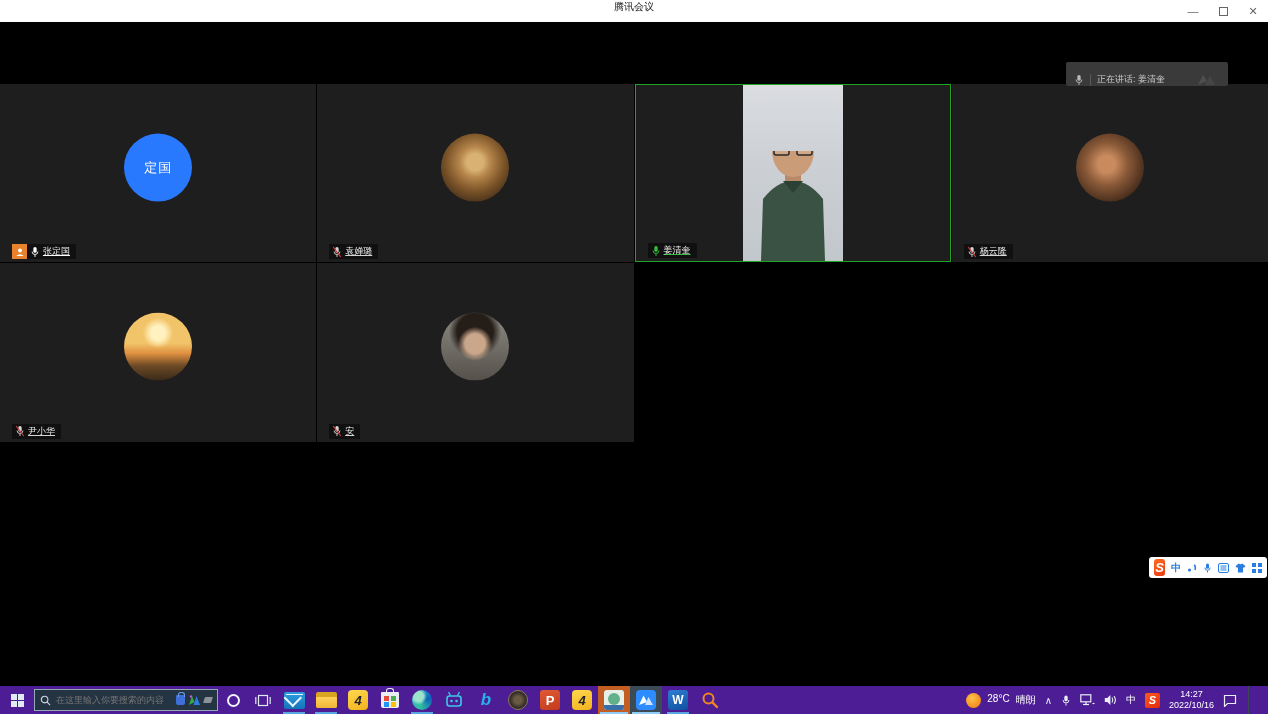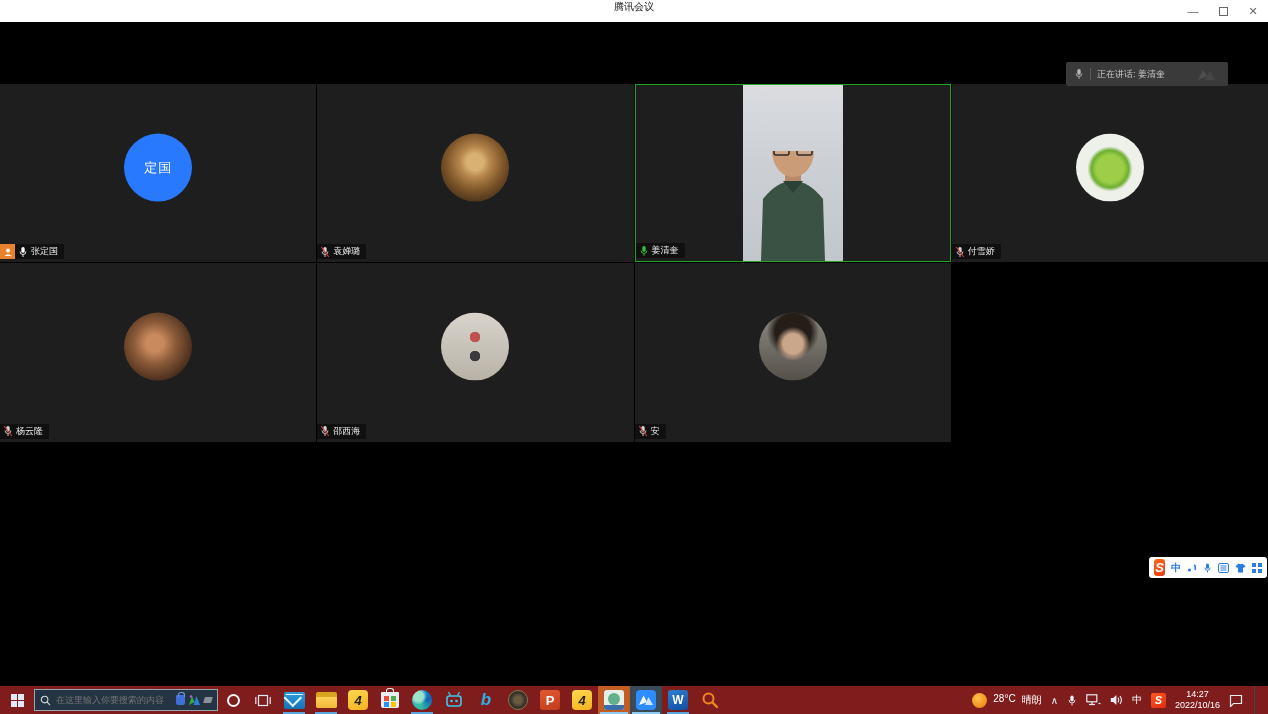--- a/index.html
+++ b/index.html
@@ -15,21 +15,21 @@
   .win-btn { width:30px; height:22px; display:flex; align-items:center; justify-content:center;
     color:#666; font-size:11px; cursor:default; }
   .restore-glyph { position:relative; width:9px; height:9px; }
   .restore-glyph::before { content:""; position:absolute; right:0; top:0; width:7px; height:7px; border:1px solid #666; }
   .restore-glyph::after { content:""; position:absolute; left:0; bottom:0; width:7px; height:7px; border:1px solid #666; background:#fff; }
 
   
   .stage { position:absolute; top:22px; left:0; right:0; bottom:28px; background:#000; }
 
   .speaking-banner { position:absolute; top:40px; right:40px; width:162px; height:24px;
-    background:#3a3a3a; border-radius:2px; display:flex; align-items:center; gap:6px;
+    background:#3a3a3a; border-radius:2px; display:flex; align-items:flex-end; gap:6px;
     padding:0 8px; z-index:30; }
   .speaking-banner .divider { width:1px; height:12px; background:#5a5a5a; }
   .speaking-banner .txt { font-size:9px; color:#c9c9c9; white-space:nowrap; flex:1; }
   .banner-logo { opacity:.75; }
 
   .grid { position:absolute; top:62px; left:0; right:0; height:537px;
     display:grid; grid-template-columns:repeat(4,1fr); grid-template-rows:repeat(3,1fr);
     gap:1px; background:#000; }
   .tile { position:relative; background:#1e1e1e; overflow:visible; }
   .tile.active { border:1px solid #1fa51f; }
@@ -55,21 +55,21 @@
     radial-gradient(circle at 50% 36%, #c05050 0 9%, rgba(0,0,0,0) 10%),
     linear-gradient(180deg,#d8d4cc,#b8b2a6); }
   .av-portrait { background:radial-gradient(circle at 50% 46%, #caa68a 0 20%, rgba(0,0,0,0) 34%),
     radial-gradient(circle at 50% 28%, #241d18 0 30%, rgba(0,0,0,0) 44%),
     linear-gradient(180deg,#8d8a84,#55504a); }
 
   .video-box { position:absolute; left:50%; top:0; bottom:0; transform:translateX(-50%);
     width:100px; background:linear-gradient(180deg,#dadce0 0%, #ccd0d5 45%, #c2c7cc 100%); }
   .video-box svg { position:absolute; bottom:0; left:0; }
 
-  .name-row { position:absolute; left:0; bottom:3px; display:flex; align-items:stretch; z-index:5; }
+  .name-row { position:absolute; left:12px; bottom:3px; display:flex; align-items:stretch; z-index:5;text-decoration:underline; }
   .host-badge { width:15px; height:15px; background:#e8822c; display:flex; align-items:center; justify-content:center; }
   .name-pill { background:rgba(15,15,15,.88); display:flex; align-items:center; gap:3px; padding:0 6px 0 3px; height:15px; }
   .name-pill .pname { font-size:9px; color:#ededed; white-space:nowrap; }
   .mic { width:10px; height:12px; }
   .mic .body { fill:currentColor; }
   .mic .arc,.mic .stem { stroke:currentColor; fill:none; }
   .mic .slash { display:none; }
   .muted  { color:#d6d6d6; } .muted .mic .slash { display:block; }
   .on     { color:#ffffff; }
   .speaking { color:#35c03c; }
@@ -77,21 +77,21 @@
   
   .sogou-bar { position:absolute; left:1149px; top:557px; width:118px; height:21px; z-index:40;
     background:#fff; border-radius:3px; box-shadow:0 1px 3px rgba(0,0,0,.5);
     display:flex; align-items:center; gap:6px; padding:0 5px; }
   .sogou-logo { width:17px; height:17px; background:linear-gradient(145deg,#ff6a1e,#e83a12); border-radius:3px;
     color:#fff; font-weight:bold; font-style:italic; font-size:13px; display:flex; align-items:center; justify-content:center; }
   .sg-ic { color:#2a7de1; font-size:10px; font-weight:bold; display:flex; align-items:center; }
   .sg-ic svg { display:block; }
 
   
-  .taskbar { position:absolute; left:0; right:0; bottom:0; height:28px; background:#7f1d1d;
+  .taskbar { position:absolute; left:0; right:0; bottom:0; height:28px; background:#4c1d95;
     display:flex; align-items:center; z-index:50; }
   .tb-left { display:flex; align-items:center; height:100%; }
   .start-btn { width:34px; height:100%; display:flex; align-items:center; justify-content:center; }
   .win-flag { display:grid; grid-template-columns:6px 6px; grid-template-rows:6px 6px; gap:1px; }
   .win-flag span { background:#dfeaf4; }
   .search-box { width:184px; height:22px; background:#243442; border:1px solid #93a7b5;
     display:flex; align-items:center; gap:5px; padding:0 5px; }
   .search-box input { flex:1; background:transparent; border:none; outline:none;
     color:#c8d2da; font-size:9px; font-family:inherit; min-width:0; }
   .sb-icons { display:flex; align-items:center; gap:3px; }
@@ -131,21 +131,21 @@
   .ic-ppt { width:20px; height:20px; background:linear-gradient(160deg,#e25a33,#c13a1b); border-radius:3px;
     color:#fff; font-weight:bold; font-size:13px; display:flex; align-items:center; justify-content:center; }
   .ic-meet-active { width:20px; height:20px; background:#e7efe9; border-radius:3px; position:relative; overflow:hidden; }
   .ic-meet-active::before { content:""; position:absolute; left:4px; top:3px; width:12px; height:12px;
     border-radius:50%; background:#63b08c; }
   .ic-meet-active::after { content:""; position:absolute; left:0; right:0; bottom:0; height:5px; background:#3a6ea8; }
   .ic-meet-logo { width:20px; height:20px; background:#2d8cff; border-radius:4px; display:flex; align-items:center; justify-content:center; }
   .ic-word { width:20px; height:20px; background:linear-gradient(160deg,#2d7dd2,#1150a0); border-radius:3px;
     color:#fff; font-weight:bold; font-size:12px; display:flex; align-items:center; justify-content:center; }
 
-  .tb-right { margin-left:auto; display:flex; align-items:center; gap:9px; padding-right:10px; height:100%; }
+  .tb-right { margin-left:auto; display:flex; align-items:center; gap:9px; padding-right:16px; height:100%; }
   .sun-ic { width:15px; height:15px; border-radius:50%;
     background:radial-gradient(circle at 40% 35%, #ffc24a, #f08a1d 75%); }
   .weather-txt { color:#fff; font-size:10px; display:flex; gap:6px; }
   .tray-chev { color:#e8eef4; font-size:10px; }
   .tray-ic { display:flex; align-items:center; }
   .tray-ime { color:#fff; font-size:10px; }
   .tray-sogou { width:15px; height:15px; background:linear-gradient(145deg,#ff5a1e,#e02a0e); border-radius:2px;
     color:#fff; font-weight:bold; font-style:italic; font-size:11px; display:flex; align-items:center; justify-content:center; }
   .clock { color:#fff; font-size:9px; text-align:center; line-height:1.25; }
   .showdesk { width:4px; height:100%; border-left:1px solid #3a4755; margin-left:2px; }
@@ -241,65 +241,51 @@
             <rect class="body" x="4" y="1" width="4" height="7" rx="2"></rect>
             <path class="arc" d="M2.5 6.5a3.5 3.5 0 0 0 7 0" stroke-width="1.1"></path>
             <line class="stem" x1="6" y1="10.5" x2="6" y2="13" stroke-width="1.1"></line>
           </svg>
           <span class="pname">姜清奎</span>
         </span>
       </div>
     </div>
 
 
-    <div class="tile">
-      <div class="avatar av-succulent"></div>
-      <div class="name-row muted">
-        <span class="name-pill">
-          <svg class="mic" viewBox="0 0 12 14">
-            <rect class="body" x="4" y="1" width="4" height="7" rx="2"></rect>
-            <path class="arc" d="M2.5 6.5a3.5 3.5 0 0 0 7 0" stroke-width="1.1"></path>
-            <line class="stem" x1="6" y1="10.5" x2="6" y2="13" stroke-width="1.1"></line>
-            <line class="slash" x1="1.5" y1="1" x2="10.5" y2="13" stroke="#d33c3c" stroke-width="1.4"></line>
-          </svg>
-          <span class="pname">付雪娇</span>
-        </span>
-      </div>
-    </div>
 
     <div class="tile">
       <div class="avatar av-couple"></div>
       <div class="name-row muted">
         <span class="name-pill">
           <svg class="mic" viewBox="0 0 12 14">
             <rect class="body" x="4" y="1" width="4" height="7" rx="2"></rect>
             <path class="arc" d="M2.5 6.5a3.5 3.5 0 0 0 7 0" stroke-width="1.1"></path>
             <line class="stem" x1="6" y1="10.5" x2="6" y2="13" stroke-width="1.1"></line>
             <line class="slash" x1="1.5" y1="1" x2="10.5" y2="13" stroke="#d33c3c" stroke-width="1.4"></line>
           </svg>
           <span class="pname">杨云隆</span>
         </span>
       </div>
     </div>
 
-
     <div class="tile">
-      <div class="avatar av-standing"></div>
+      <div class="avatar av-sunset"></div>
       <div class="name-row muted">
         <span class="name-pill">
           <svg class="mic" viewBox="0 0 12 14">
             <rect class="body" x="4" y="1" width="4" height="7" rx="2"></rect>
             <path class="arc" d="M2.5 6.5a3.5 3.5 0 0 0 7 0" stroke-width="1.1"></path>
             <line class="stem" x1="6" y1="10.5" x2="6" y2="13" stroke-width="1.1"></line>
             <line class="slash" x1="1.5" y1="1" x2="10.5" y2="13" stroke="#d33c3c" stroke-width="1.4"></line>
           </svg>
-          <span class="pname">邵西海</span>
-        </span>
-      </div>
-    </div>
+          <span class="pname">尹小华</span>
+        </span>
+      </div>
+    </div>
+
 
     <div class="tile">
       <div class="avatar av-portrait"></div>
       <div class="name-row muted">
         <span class="name-pill">
           <svg class="mic" viewBox="0 0 12 14">
             <rect class="body" x="4" y="1" width="4" height="7" rx="2"></rect>
             <path class="arc" d="M2.5 6.5a3.5 3.5 0 0 0 7 0" stroke-width="1.1"></path>
             <line class="stem" x1="6" y1="10.5" x2="6" y2="13" stroke-width="1.1"></line>
             <line class="slash" x1="1.5" y1="1" x2="10.5" y2="13" stroke="#d33c3c" stroke-width="1.4"></line>

